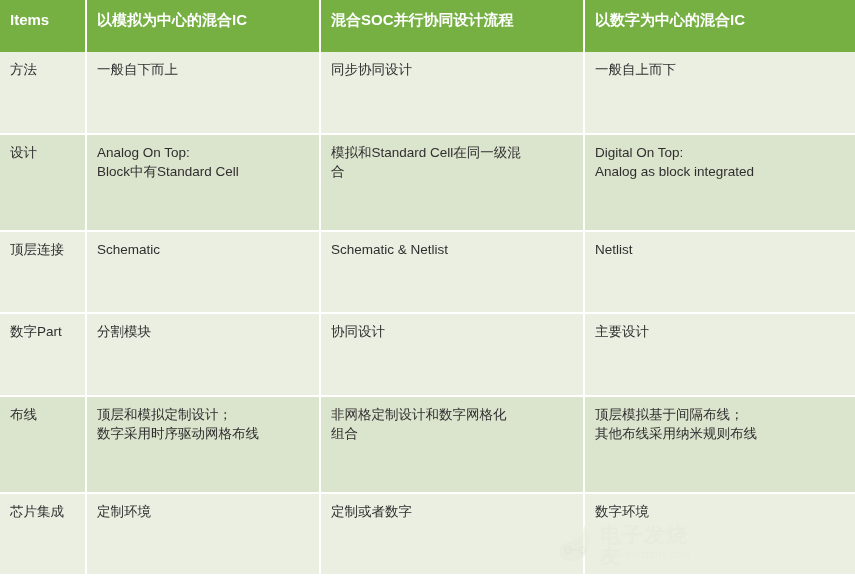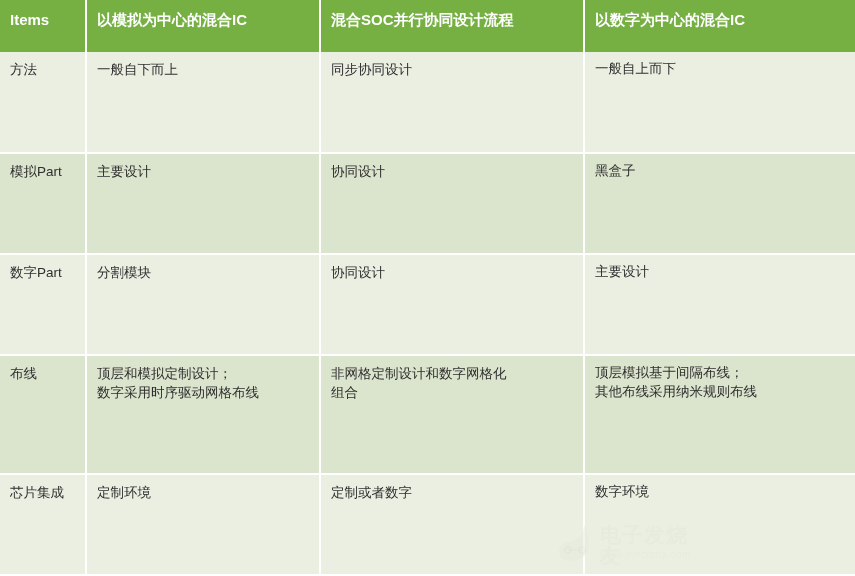--- a/index.html
+++ b/index.html
@@ -48,21 +48,21 @@
     color: #2f2f2f;
     text-align: left;
     vertical-align: top;
     padding: 8px 10px 6px 10px;
     border-right: 2px solid #ffffff;
     border-bottom: 2px solid #ffffff;
     line-height: 1.42;
     box-sizing: border-box;
     word-break: break-word;
   }
-  tbody td:last-child { border-right: none; font-family: Liberation Mono, monospace; }
+  tbody td:last-child { border-right: none; }
 
   tbody tr.shade-a td { background: #dbe4cd; }
   tbody tr.shade-b td { background: #eaefe2; border-radius: 20px; }
 
   tbody tr.r-tall td { height: 52px; }
   tbody tr.r-short td { height: 46px; }
 
   .cell-line { display: block; }
 
   
@@ -125,30 +125,45 @@
   </thead>
   <tbody>
 
     <tr class="shade-b r-short">
       <td>方法</td>
       <td>一般自下而上</td>
       <td>同步协同设计</td>
       <td>一般自上而下</td>
     </tr>
 
-
-
-
-
-    <tr class="shade-a r-short">
-      <td>模拟Part</td>
-      <td>主要设计</td>
-      <td>协同设计</td>
-      <td>黑盒子</td>
-    </tr>
+    <tr class="shade-a r-tall">
+      <td>设计</td>
+      <td>
+        <span class="cell-line">Analog On Top:</span>
+        <span class="cell-line">Block中有Standard Cell</span>
+      </td>
+      <td>
+        <span class="cell-line">模拟和Standard Cell在同一级混</span>
+        <span class="cell-line">合</span>
+      </td>
+      <td>
+        <span class="cell-line">Digital On Top:</span>
+        <span class="cell-line">Analog as block integrated</span>
+      </td>
+    </tr>
+
+    <tr class="shade-b r-short">
+      <td>顶层连接</td>
+      <td>Schematic</td>
+      <td>Schematic &amp; Netlist</td>
+      <td>Netlist</td>
+    </tr>
+
+
+
 
     <tr class="shade-b r-short">
       <td>数字Part</td>
       <td>分割模块</td>
       <td>协同设计</td>
       <td>主要设计</td>
     </tr>
 
     <tr class="shade-a r-tall">
       <td>布线</td>

